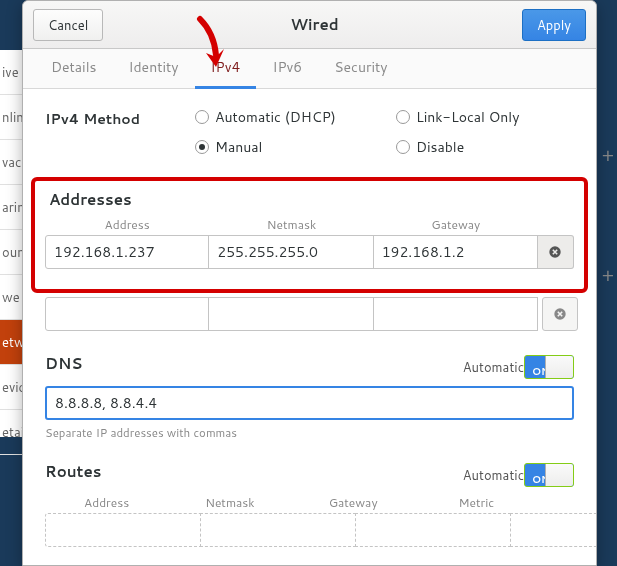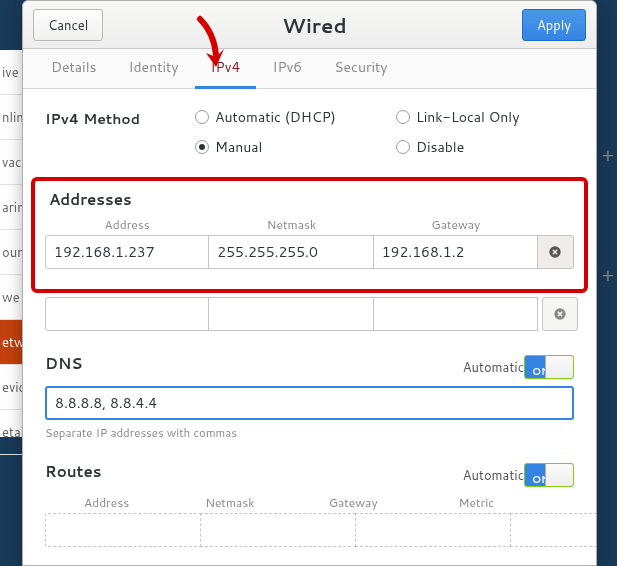--- a/index.html
+++ b/index.html
@@ -7,21 +7,21 @@
   
   .background-sidebar { position: absolute; left: 0; top: 50px; width: 22px; height: 387px; background: #fff; }
   .bg-item { height: 45px; border-bottom: 1px solid #e0e0e0; color: #666; font-size: 13px; display: flex; align-items: center; padding-left: 2px; overflow: hidden; }
   .bg-item.selected { background: #c2410c; color: #fff; }
   .bg-plus { position: absolute; right: 0; width: 18px; text-align: center; color: #888; font-size: 18px; }
   .bg-plus.p1 { top: 142px; } .bg-plus.p2 { top: 262px; }
   
   .dialog { position: absolute; left: 22px; top: 0; width: 575px; height: 566px; background: #f6f5f4; border: 1px solid #b0b0b0; border-radius: 6px 6px 0 0; box-shadow: 0 4px 16px rgba(0,0,0,0.3); display: flex; flex-direction: column; }
   
   .header { height: 48px; background: linear-gradient(#f7f7f6, #eeeded); border-bottom: 1px solid #c8c8c8; border-radius: 6px 6px 0 0; display: flex; align-items: center; padding: 16px 10px; position: relative; }
-  .header-title { position: absolute; left: 10px; right: 0; text-align: center; font-weight: bold; font-size: 20px; color: #2e3436; pointer-events: none; }
+  .header-title { position: absolute; left: 10px; right: 0; text-align: center; font-weight: bold; font-size: 15px; color: #2e3436; pointer-events: none; }
   .btn { height: 32px; padding: 0 14px; border: 1px solid #b8b8b8; border-radius: 3px; background: linear-gradient(#fdfdfd,#f0f0ef); font-size: 13px; color: #2e3436; cursor: pointer; z-index: 2; }
   .btn-primary { background: linear-gradient(#4a98e8,#3584e4); border-color: #1c6fc4; color: #fff; margin-left: auto; }
   
   .tabs { height: 40px; display: flex; align-items: center; padding: 0 12px; gap: 0; border-bottom: 1px solid #d8d8d8; background: #fafafa; }
   .tab { padding: 0 16px; height: 40px; display: flex; align-items: center; color: #8a8a8a; font-size: 14px; cursor: pointer; border-bottom: 3px solid transparent; }
   .tab.active { color: #7f1d1d; border-bottom-color: #3584e4; font-weight: 500; }
   
   .content { flex: 1; background: #fff; overflow-y: auto; padding: 18px 22px 0 22px; }
   
   .method-row { display: flex; align-items: flex-start; margin-bottom: 20px; }

